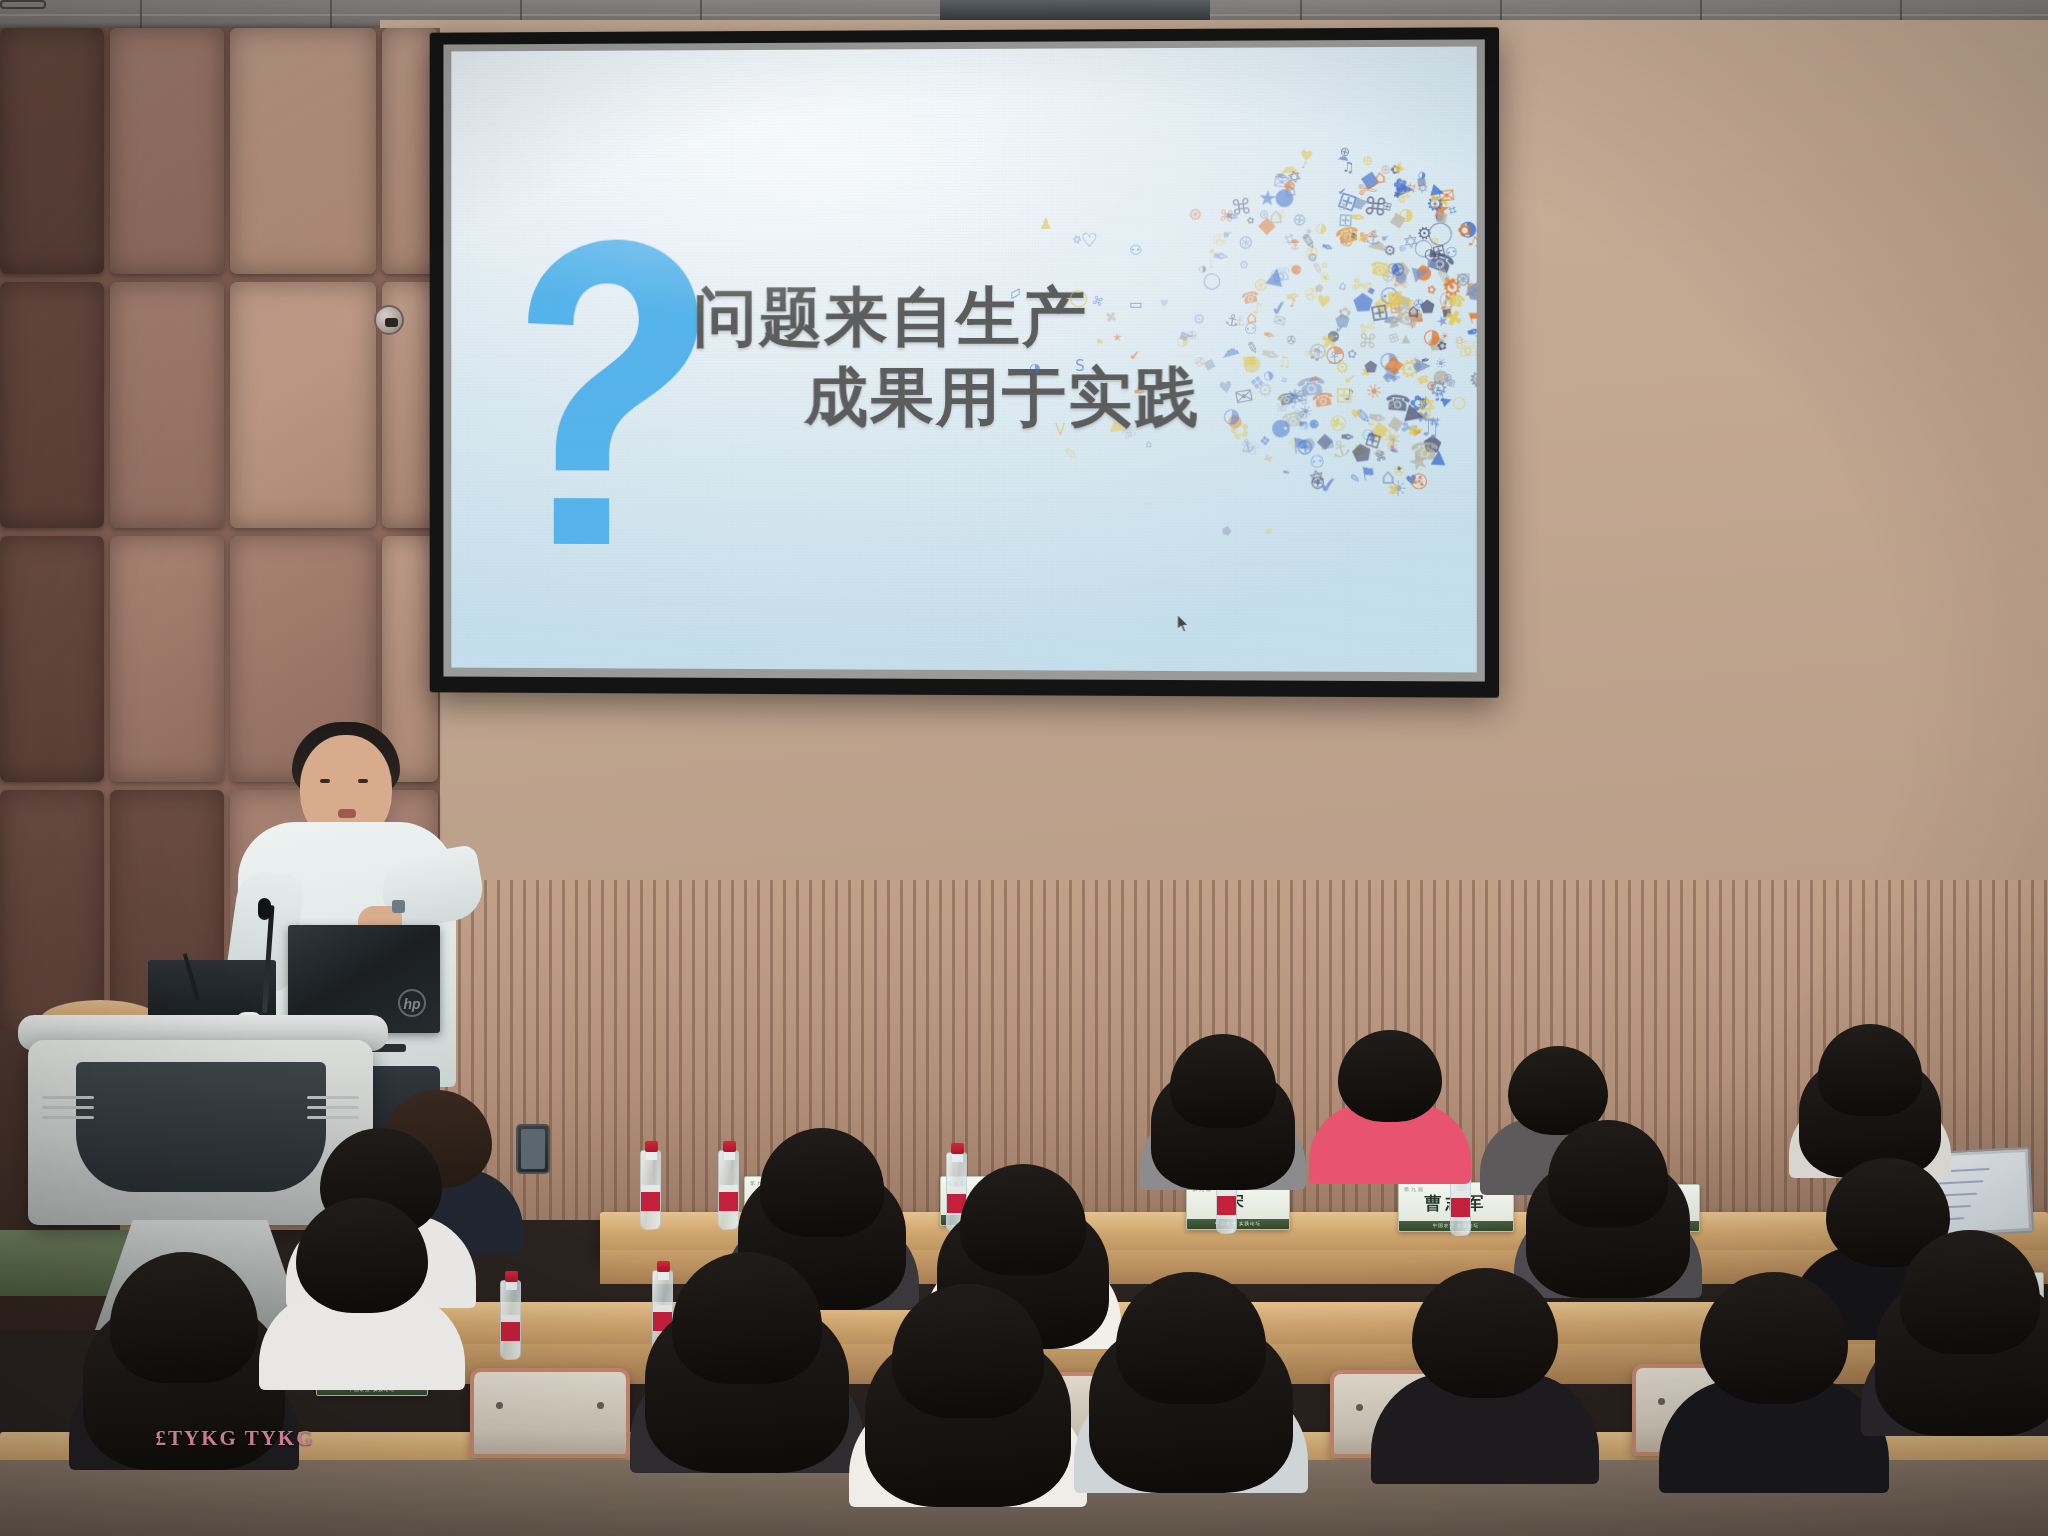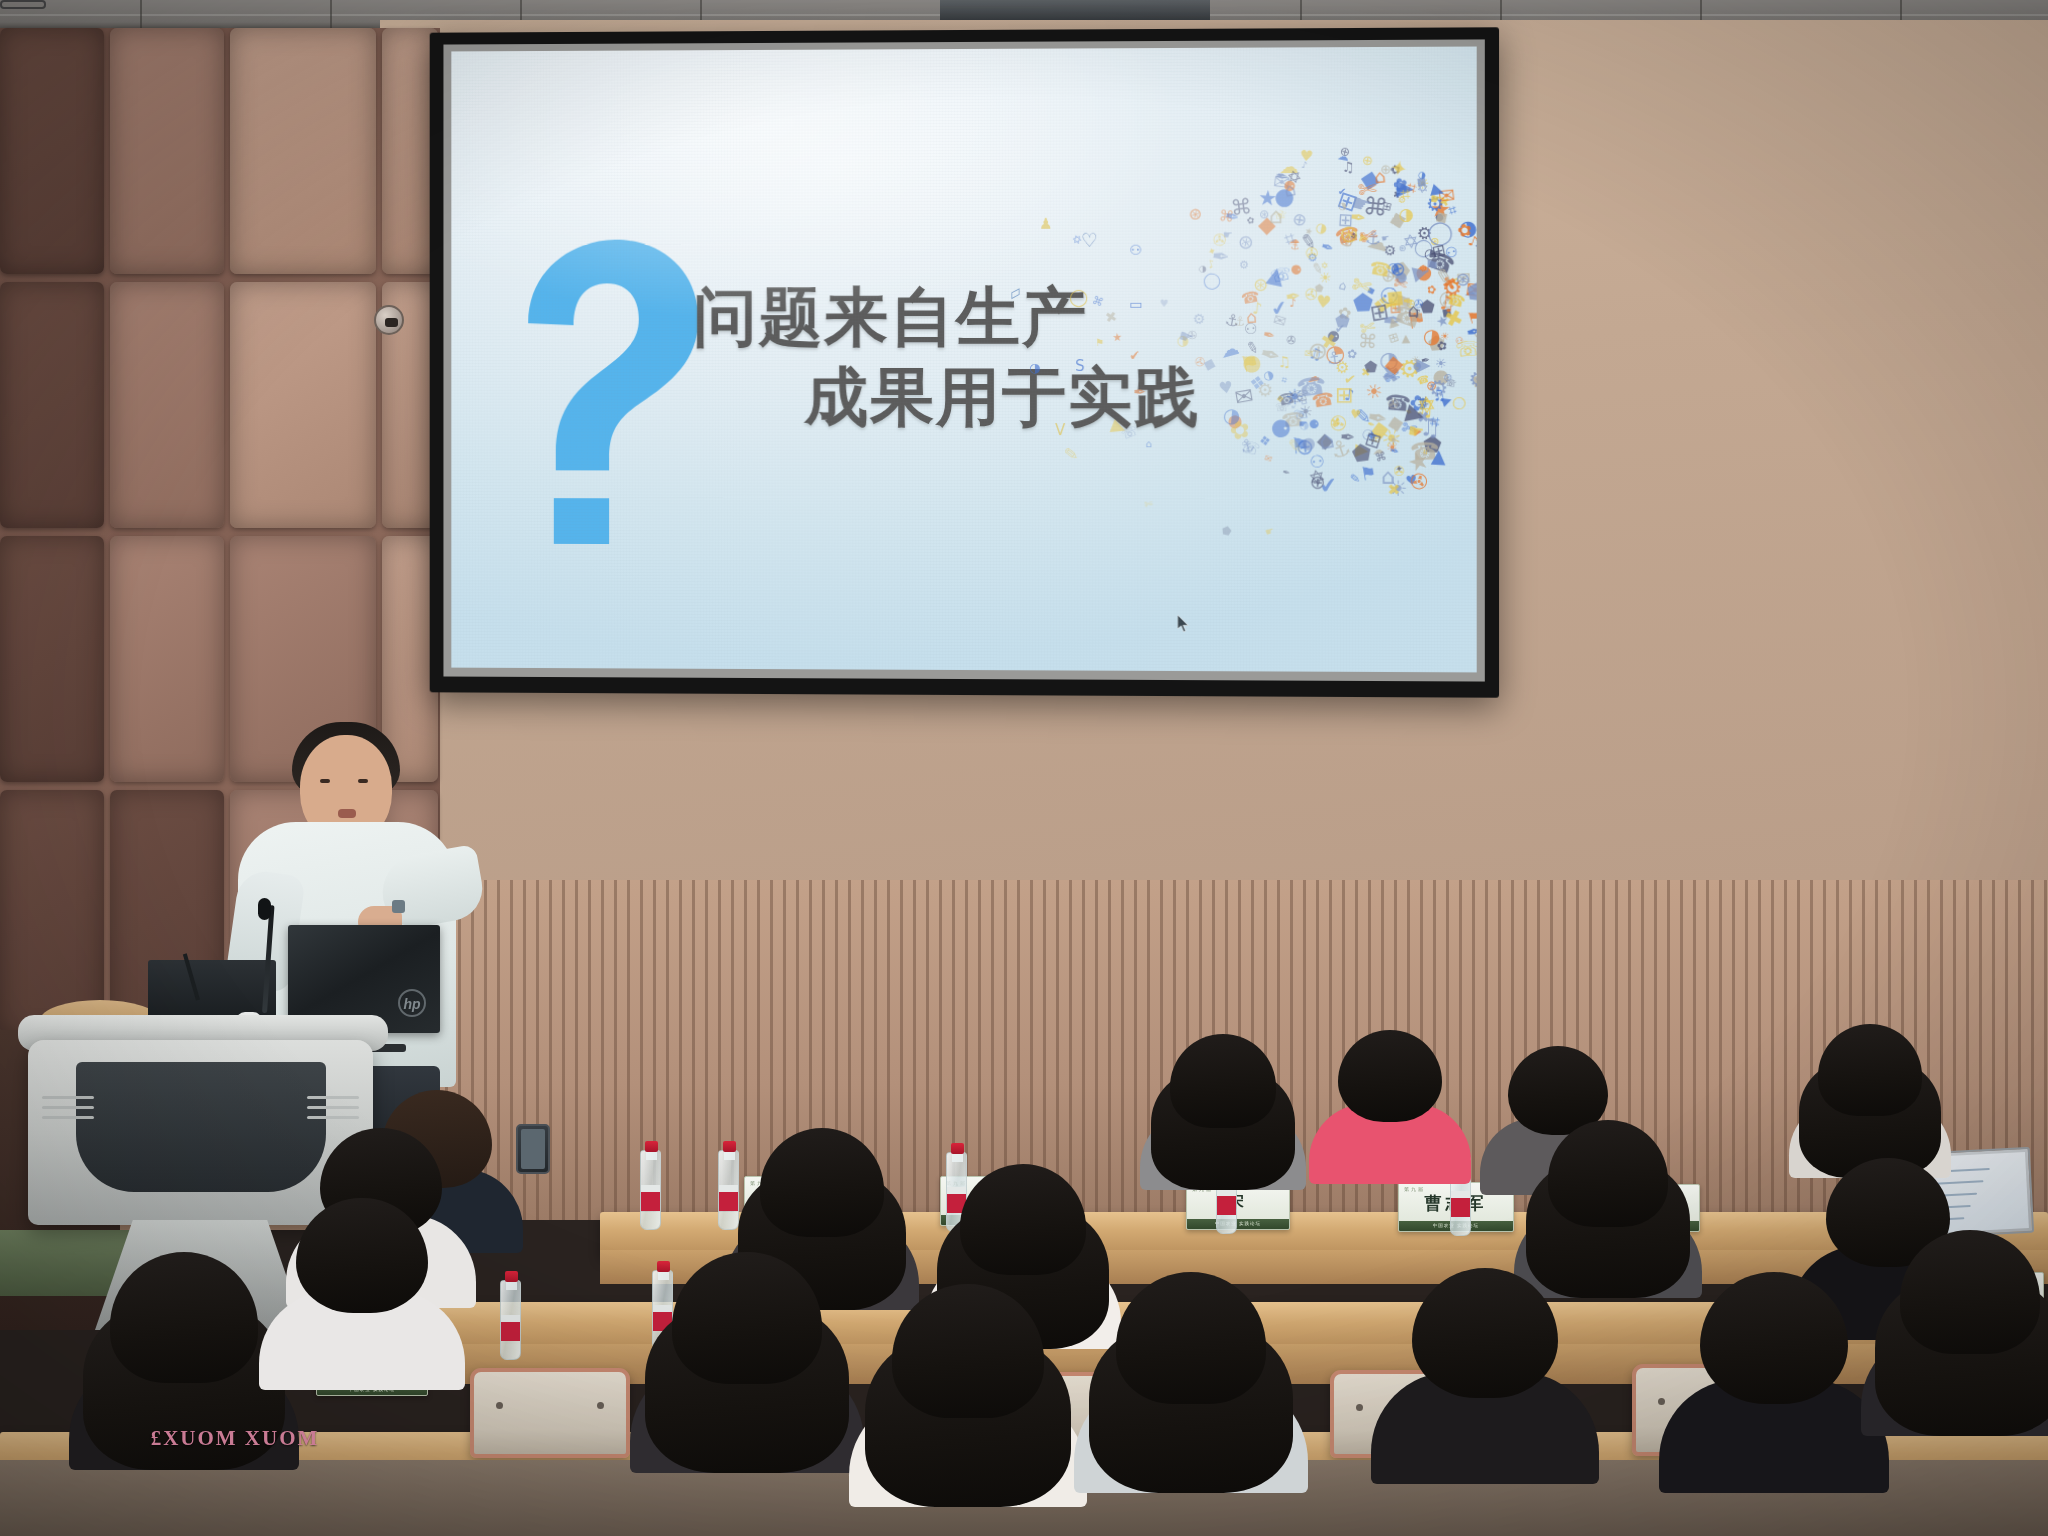--- a/index.html
+++ b/index.html
@@ -1046,18 +1046,18 @@
       </div>
       <div class="laptop" style="left: 1906px; top: 1150px; width: 126px; height: 86px; transform: rotate(-3deg);">
         <div class="laptop-scr">
           <div class="lap-line" style="left: 10px; top: 14px; width: 70px;"></div>
           <div class="lap-line" style="left: 10px; top: 26px; width: 63px;"></div>
           <div class="lap-line" style="left: 10px; top: 38px; width: 56px;"></div>
           <div class="lap-line" style="left: 10px; top: 50px; width: 49px;"></div>
           <div class="lap-line" style="left: 10px; top: 62px; width: 42px;"></div>
         </div>
       </div>
-      <div style="position: absolute; left: 120px; top: 1426px; width: 230px; text-align: center; color: rgb(201, 123, 148); font-size: 21px; font-weight: bold; letter-spacing: 2px; z-index: 12; font-family: &quot;Liberation Serif&quot;, serif; text-shadow: rgba(0, 0, 0, 0.6) 0px 1px 2px;">£XUOM        XUOM</div>
+      <div style="position: absolute; left: 120px; top: 1426px; width: 230px; text-align: center; color: rgb(201, 123, 148); font-size: 21px; font-weight: bold; letter-spacing: 2px; z-index: 12; font-family: &quot;Liberation Serif&quot;, serif; text-shadow: rgba(0, 0, 0, 0.6) 0px 1px 2px;">£TYKG        TYKG</div>
     </div>
 
   <div class="floor"></div>
   <div class="vignette"></div>
 </div>
 
 </body></html>

